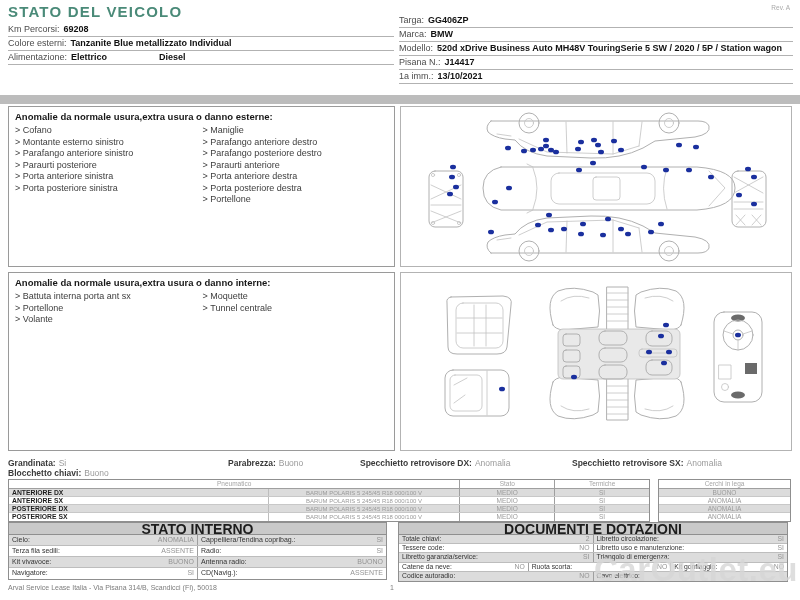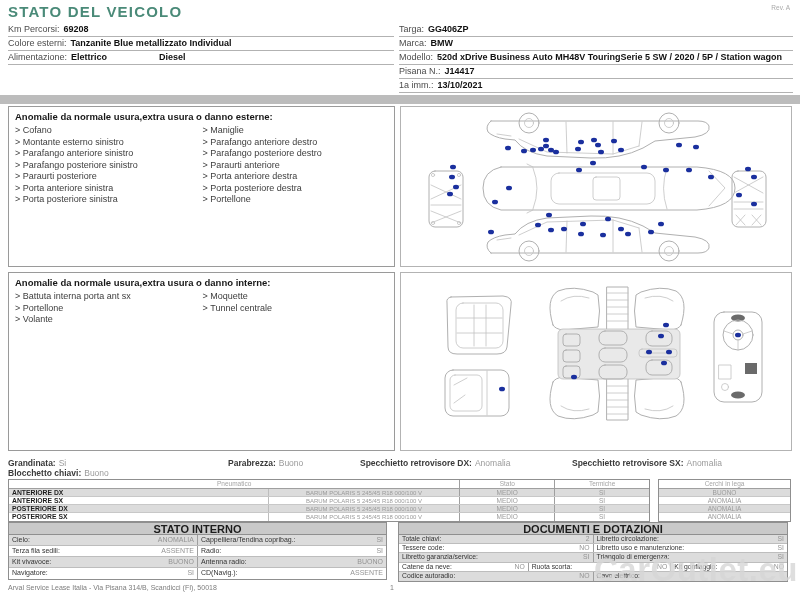--- a/index.html
+++ b/index.html
@@ -5,21 +5,21 @@
   *{box-sizing:border-box;margin:0;padding:0}
   html,body{width:800px;height:600px}
   body{position:relative;background:#fff;font-family:"Liberation Sans","DejaVu Sans",sans-serif;color:#222;overflow:hidden}
   .abs{position:absolute}
 
   
   .page-title{left:8px;top:3px;font-size:15px;font-weight:bold;letter-spacing:1.2px;color:#4a8a78}
   .rev{right:10px;top:4px;font-size:6.5px;color:#a9a9a9}
   .hfields{font-size:9px;line-height:11px}
   .hfields.leftcol{left:8px;top:23px;width:386px}
-  .hfields.rightcol{left:399px;top:23px;width:394px}
+  .hfields.rightcol{left:399px;top:14px;width:394px}
   .frow{border-bottom:1px solid #b2b2b2;padding:1px 0 1px 0;min-height:12px}
   .flabel{color:#4c4c4c;margin-right:4px}
   .fval{font-weight:bold;color:#111}
   .fval2{font-weight:bold;color:#111;margin-left:52px}
 
   .graybar{left:0;top:95px;width:800px;height:9px;background:#bcbcbc}
 
   
   .box{position:absolute;border:1px solid #9a9a9a;background:#fff}
   .ext-box{left:8px;top:106px;width:387px;height:161px}
@@ -57,21 +57,21 @@
   .tyre-cerchi{left:658px;top:479px;width:133px;border:1px solid #8f8f8f;font-size:6.5px;background:#fff}
   .cer-head{height:9px;line-height:8px;text-align:center;color:#a5a5a5;border-bottom:1px solid #9f9f9f}
   .cer-row{height:8px;line-height:8px;text-align:center;color:#9b9b9b;border-bottom:1px solid #c8c8c8}
   .cer-row:last-child{border-bottom:none}
   .g{background:#dcdcdc}
 
   
   .tbl{position:absolute;border:1px solid #8f8f8f;background:#fff}
   .tbl-si{left:8px;top:522px;width:379px}
   .tbl-doc{left:398px;top:522px;width:390px}
-  .tbl-title{height:12px;line-height:12px;background:#c9c9c9;border-bottom:1px solid #8f8f8f;text-align:center;font-weight:bold;font-size:11px;color:#1c1c1c}
+  .tbl-title{height:12px;line-height:12px;background:#c9c9c9;border-bottom:1px solid #8f8f8f;text-align:center;font-weight:bold;font-size:14px;color:#1c1c1c}
   .tr{display:flex;border-bottom:1px solid #bdbdbd}
   .tr:last-child{border-bottom:none}
   .tbl-si .tr{height:11px;line-height:10px;font-size:7px}
   .tbl-doc .tr{height:9.2px;line-height:8.6px;font-size:6.8px}
   .cell{display:flex;flex:1;min-width:0}
   .cell.b{border-right:1px solid #9f9f9f}
   .cl{flex:1;padding-left:3px;color:#333;white-space:nowrap;overflow:hidden}
   .cv{padding-right:3px;color:#949494}
 
   
@@ -123,21 +123,20 @@
 
 <div class="abs graybar"></div>
 
 <section class="box ext-box">
   <div class="box-heading">Anomalie da normale usura,extra usura o danno esterne:</div>
   <div class="cols">
     <ul>
       <li>Cofano</li>
       <li>Montante esterno sinistro</li>
       <li>Parafango anteriore sinistro</li>
-      <li>Parafango posteriore sinistro</li>
       <li>Paraurti posteriore</li>
       <li>Porta anteriore sinistra</li>
       <li>Porta posteriore sinistra</li>
     </ul>
     <ul>
       <li>Maniglie</li>
       <li>Parafango anteriore destro</li>
       <li>Parafango posteriore destro</li>
       <li>Paraurti anteriore</li>
       <li>Porta anteriore destra</li>

